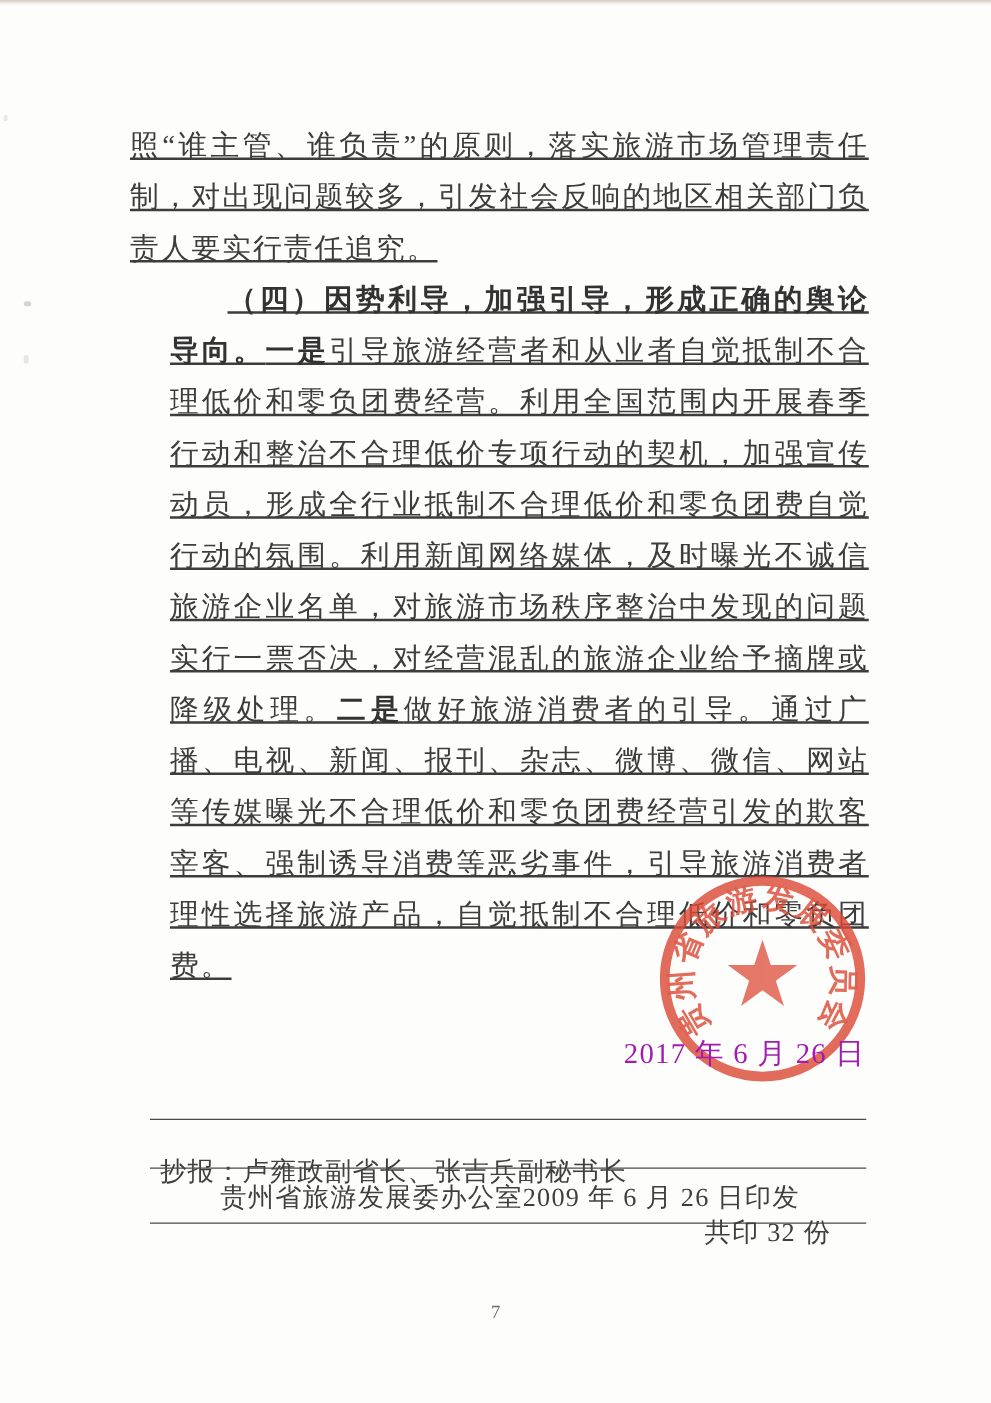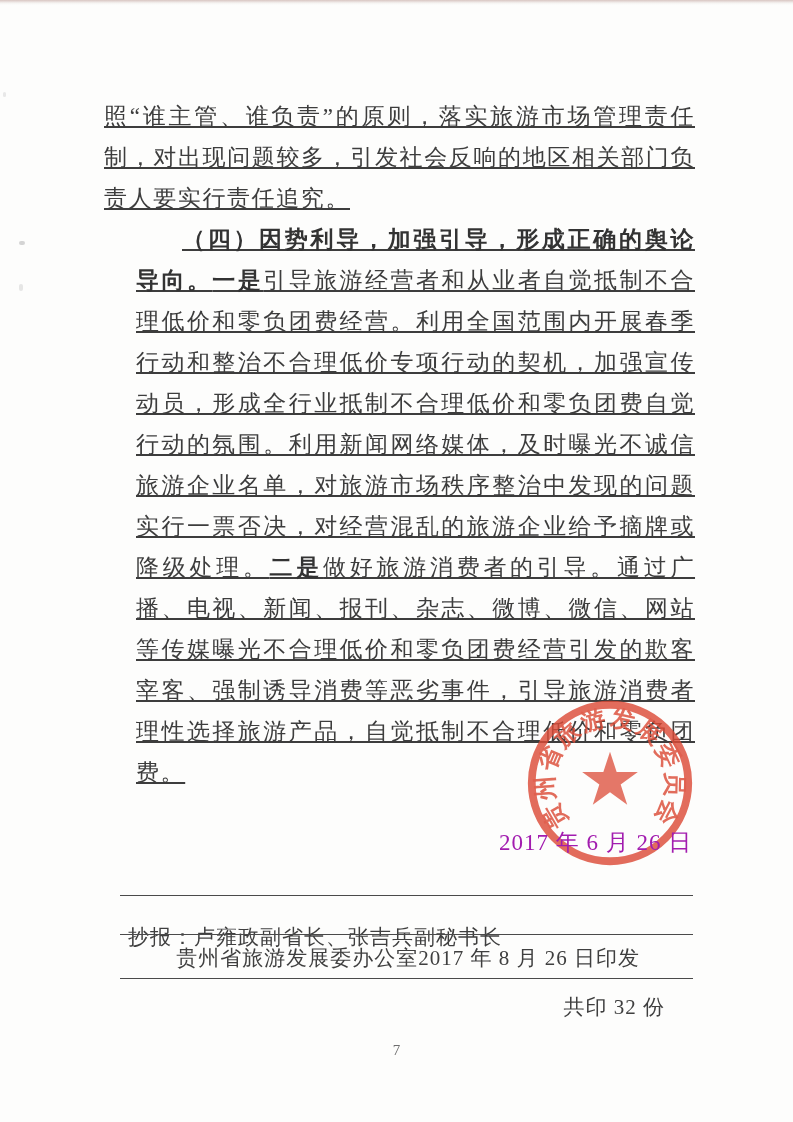--- a/index.html
+++ b/index.html
@@ -44,21 +44,21 @@
   .rule2{top:46px;}
   .rule3{top:90px;}
   .copy-row{
     position:absolute;left:8px;top:3px;font-size:21px;letter-spacing:1px;white-space:nowrap;margin-top:32px;
   }
   .issuer-row{
     position:absolute;left:8px;top:56px;width:560px;font-size:21px;letter-spacing:1px;
     display:flex;justify-content:center;white-space:nowrap;
   }
   .copies-row{
-    position:absolute;right:28px;top:105px;font-size:21px;letter-spacing:1px;white-space:nowrap;
+    position:absolute;right:28px;top:84px;font-size:21px;letter-spacing:1px;white-space:nowrap;
   }
   .page-number{
     position:absolute;left:0;top:1042px;width:793px;text-align:center;
     font-size:15px;color:#6e6e6e;
   }
 </style>
 </head>
 <body>
 
 <div class="page">
@@ -85,21 +85,21 @@
       <textPath href="#sealArc" startOffset="2" textLength="266" lengthAdjust="spacing">贵州省旅游发展委员会</textPath>
     </text>
   </svg>
 
   <div class="footer">
     <div class="rule rule1"></div>
     <div class="copy-row"><span>抄报：</span><span>卢雍政副省长、张吉兵副秘书长</span></div>
     <div class="rule rule2"></div>
     <div class="issuer-row">
       <span>贵州省旅游发展委办公室</span>
-      <span>2017 年 8 月 26 日印发</span>
+      <span>2009 年 6 月 26 日印发</span>
     </div>
     <div class="rule rule3"></div>
     <div class="copies-row">共印 32 份</div>
   </div>
 
   <div class="page-number">7</div>
 
 </div>
 
 </body></html>

